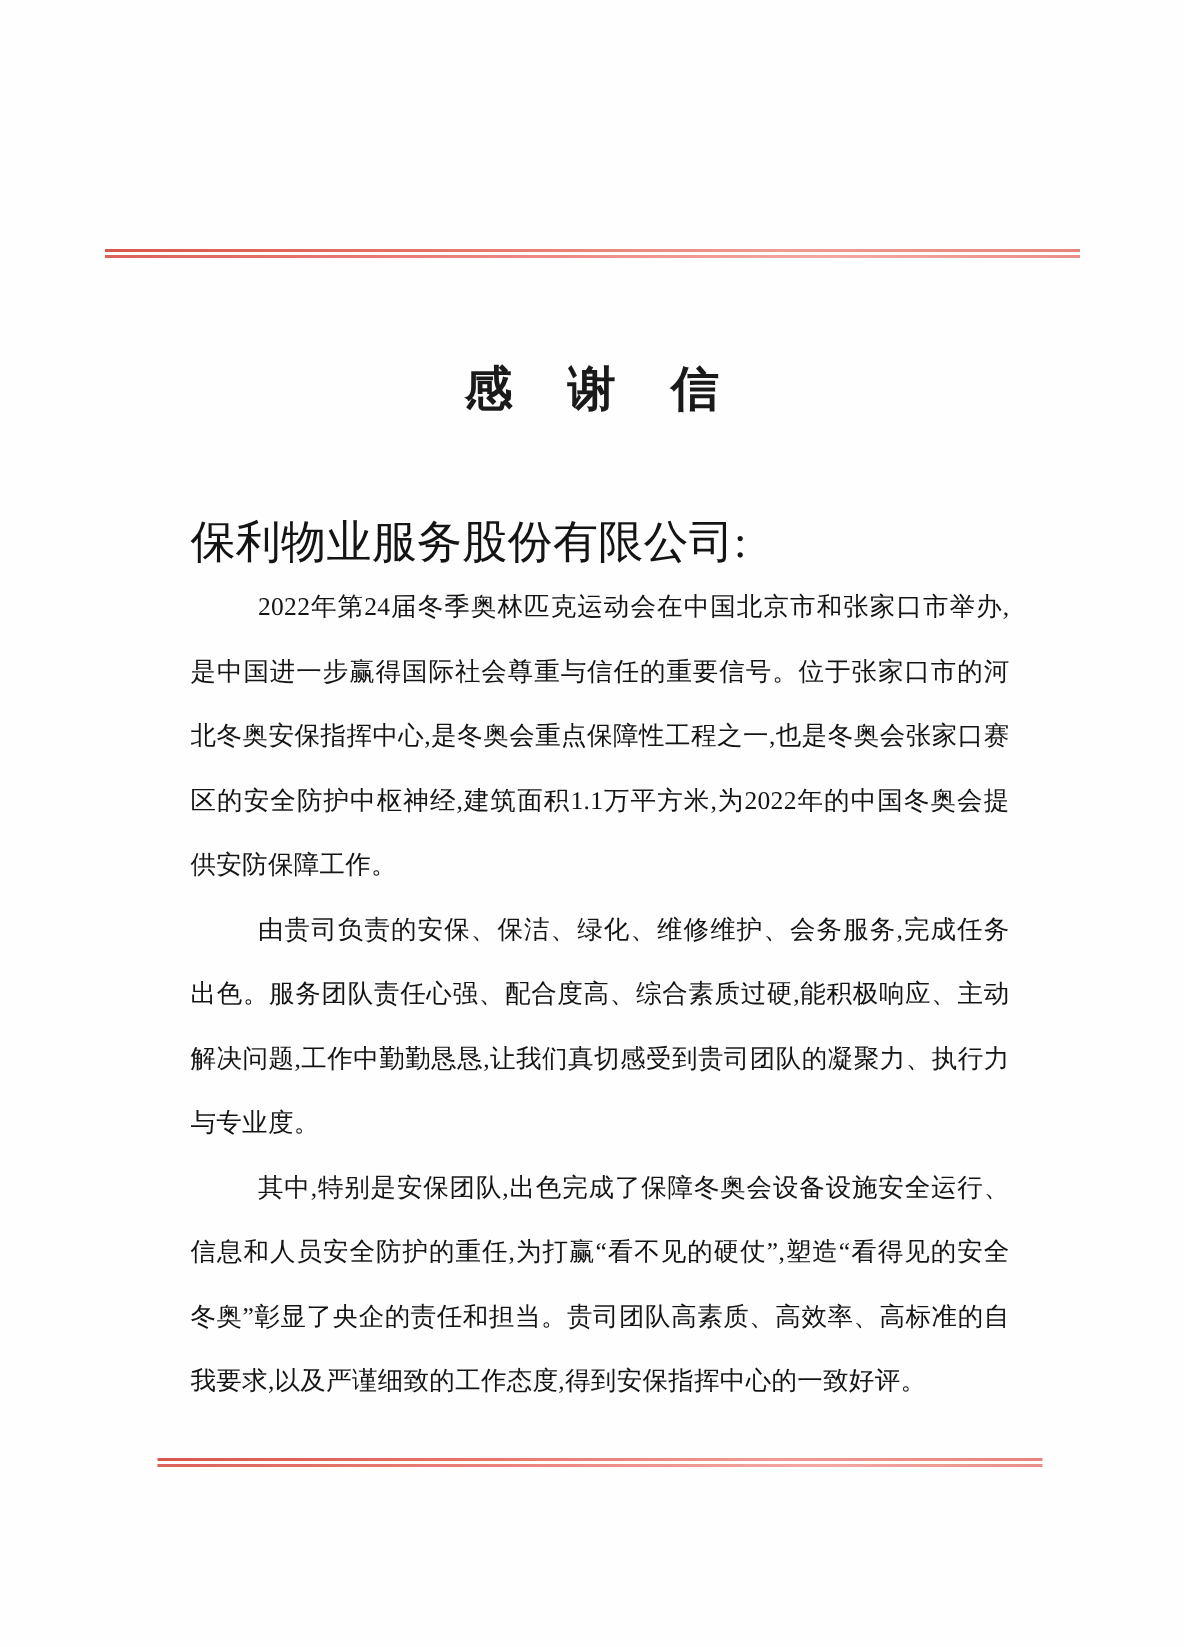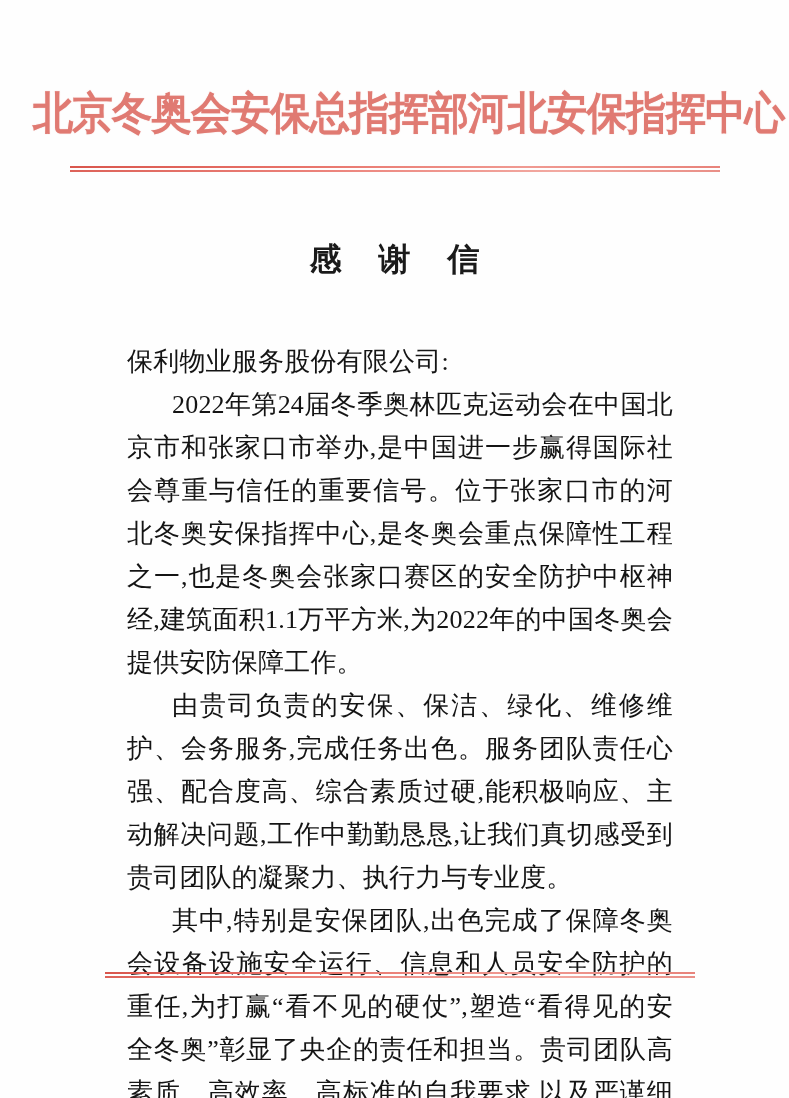--- a/index.html
+++ b/index.html
@@ -86,47 +86,44 @@
   }
 
   
   .body-block {
     position: absolute;
     left: 127px;
     top: 340px;
     width: 546px;
   }
   .salutation {
-    font-size: 26px;
+    font-size: 30px;
     line-height: 43px;
     color: #141414;
     font-family: "Liberation Serif", "DejaVu Serif", serif;
     letter-spacing: 0.2px;
     margin: 0 0 0 0;
   }
   .para {
-    font-size: 26px;
+    font-size: 17px;
     line-height: 43px;
     color: #141414;
     font-family: "Liberation Serif", "DejaVu Serif", serif;
     text-align: justify;
     text-justify: inter-ideograph;
     text-indent: 45px;
     letter-spacing: 0.2px;
     margin: 0;
   }
 </style>
 </head>
 <body>
 
 <div class="page">
 
-  <div class="letterhead">
-    <span class="letterhead-title">北京冬奥会安保总指挥部河北安保指挥中心</span>
-  </div>
 
   <div class="rule-head">
     <div class="rule-line-thick"></div>
     <div class="rule-line-thin"></div>
   </div>
 
   <div class="doc-title">感 谢 信</div>
 
   <div class="body-block">
     <p class="salutation">保利物业服务股份有限公司:</p>

